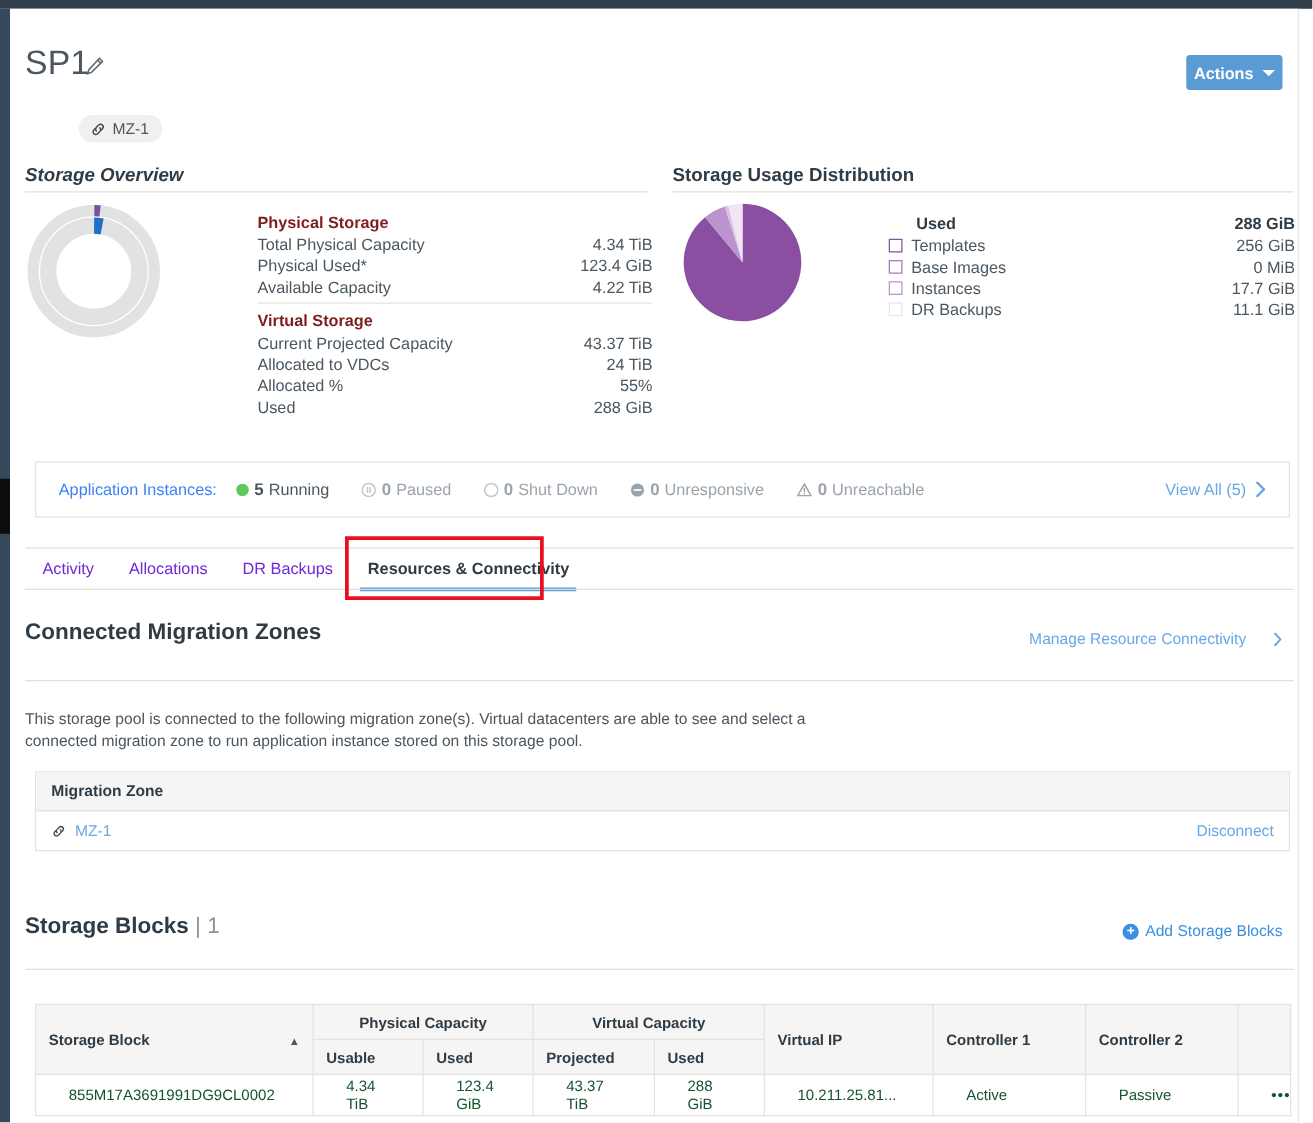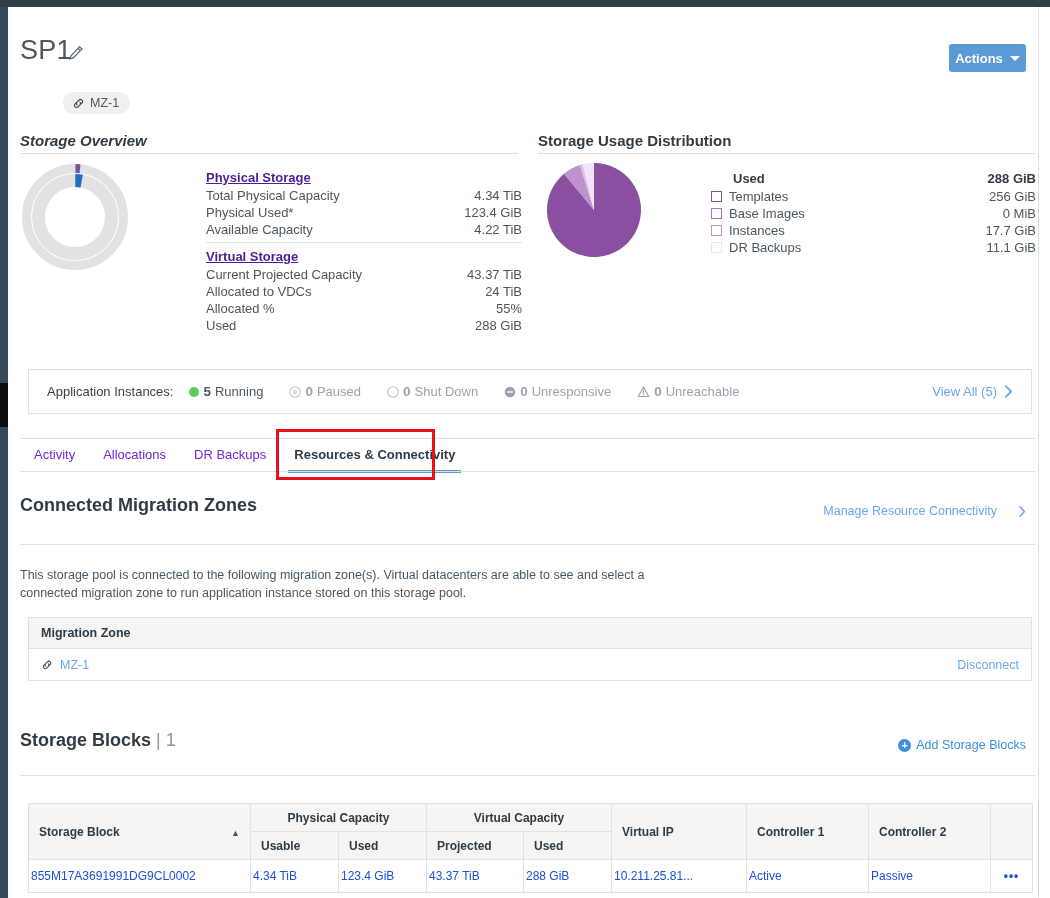--- a/index.html
+++ b/index.html
@@ -37,39 +37,39 @@
   .caret-down { width:0;height:0;border-left:5px solid transparent;border-right:5px solid transparent;border-top:5px solid #fff; }
 
   
   .sect-h { position:absolute; font-size:15px; font-weight:700; color:#2f3b45; }
   .sect-rule { position:absolute; height:1px; background:#e0e0e0; }
 
   
   .donut { position:absolute; left:12px; top:155px; width:110px; height:110px; }
   .so-table { position:absolute; left:198px; top:162px; width:316px; font-size:13px; }
   .so-row { display:flex; justify-content:space-between; height:17px; line-height:17px; color:#4a5761; }
-  .so-head { font-weight:700; color:#4c1d95; height:18px; line-height:18px;text-decoration:underline; }
+  .so-head { font-weight:700; color:#7f1d1d; height:18px; line-height:18px; }
   .so-sep { height:1px; background:#e3e3e3; margin:4px 0 5px 0; }
 
   
   .pie { position:absolute; left:538px; top:155px; width:96px; height:96px; }
   .leg { position:absolute; left:703px; top:162px; width:325px; font-size:13px; }
   .leg-row { display:flex; align-items:center; height:17px; color:#4a5761; }
   .leg-row .lbl { flex:1; }
   .leg-head { font-weight:700; color:#2f3b45; height:19px; display:flex; align-items:center; }
   .leg-head .lbl { flex:1; padding-left:22px; }
   .cbox { width:11px; height:11px; border:1.5px solid #8f5fa8; margin-right:7px; background:#fff; flex:0 0 auto; cursor:pointer; }
 
   
   .ai-bar {
     position:absolute; left:20px; top:362px; width:1004px; height:45px;
     border:1px solid #e2e2e2; display:flex; align-items:center; padding:0 18px;
     font-size:13px;
   }
-  .ai-label { color:#404040; margin-right:16px; }
+  .ai-label { color:#3b82f6; margin-right:16px; }
   .ai-stat { display:flex; align-items:center; gap:4px; margin-right:26px; color:#9aa3ab; }
   .ai-stat .num { font-weight:700; font-size:13.5px; }
   .ai-stat.on { color:#4a5761; }
   .dot { width:10px;height:10px;border-radius:50%;display:inline-block; }
   .viewall { margin-left:auto; color:#6aa6e8; font-size:13px; display:flex; align-items:center; gap:7px; cursor:pointer; }
 
   
   .tabsrule { position:absolute; left:12px; top:431px; width:1015px; height:1px; background:#e0e0e0; }
   .tabsrule2 { position:absolute; left:12px; top:464px; width:1015px; height:1px; background:#e0e0e0; }
   .tabs { position:absolute; left:12px; top:437px; display:flex; gap:0; }
@@ -91,21 +91,21 @@
   
   .sb-count { color:#8a949c; font-weight:400; }
   .addlink { position:absolute; right:12px; top:731px; color:#3b8fe0; font-size:12.5px; display:flex; align-items:center; gap:5px; cursor:pointer; }
   .plus-circle { width:13px; height:13px; border-radius:50%; background:#3b8fe0; color:#fff; font-size:11px; line-height:12px; text-align:center; font-weight:700; }
 
   table.sb { position:absolute; left:20px; top:796px; width:1004px; border-collapse:collapse; font-size:12px; table-layout:fixed; }
   table.sb th, table.sb td { border:1px solid #e2e2e2; }
   table.sb thead th { background:#f5f5f5; color:#2f3b45; font-weight:700; height:28px; padding:0 10px; }
   table.sb thead th.grp { text-align:center; }
   table.sb thead th.sub { text-align:left; }
-  table.sb tbody td { height:33px; padding:0 2px; color:#1d4ed8; background:#fff; }
+  table.sb tbody td { height:33px; padding:0 26px; color:#14532d; background:#fff; }
   .sortarrow { float:right; color:#4a5761; font-size:9px; margin-top:3px; }
   .ellipsis { color:#6aa6e8; font-weight:700; letter-spacing:1px; text-align:center; cursor:pointer; }
 </style>
 </head>
 <body>
 
 <div id="root">
   <div class="topbar"></div>
   <div class="leftrail"></div>
   <div class="leftrail-dark"></div>

